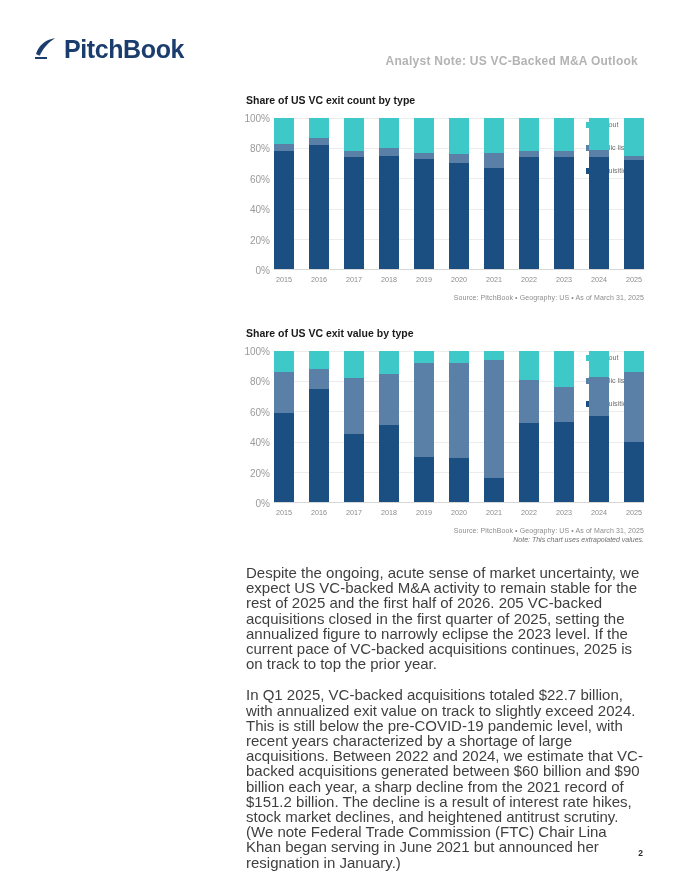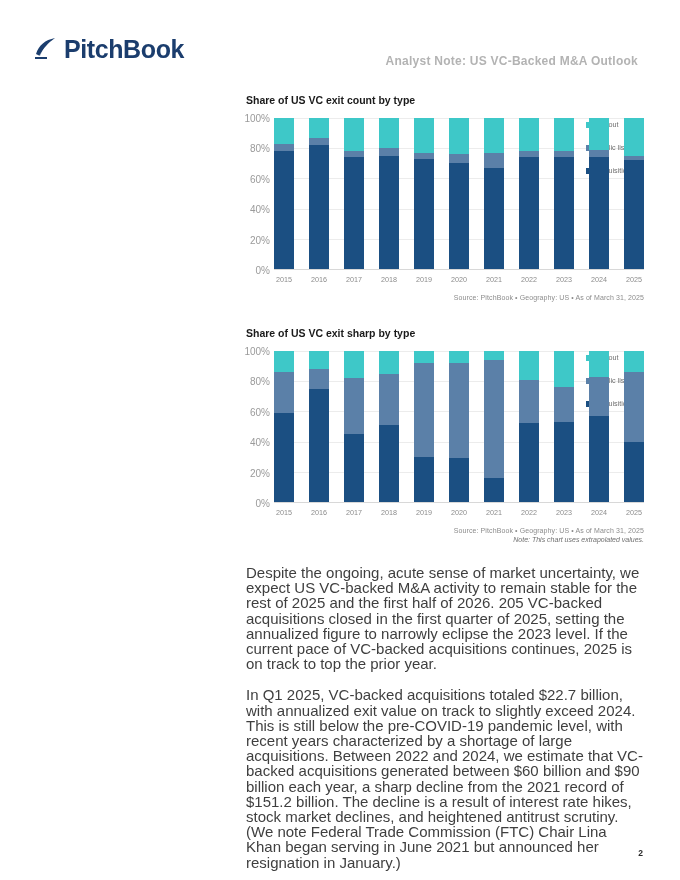--- a/index.html
+++ b/index.html
@@ -314,21 +314,21 @@
           <div class="x-label">2024</div>
           <div class="x-label">2025</div>
         </div>
 
       <div class="source-line">Source: PitchBook  •  Geography: US  •  As of March 31, 2025</div>
     </div>
 
     <div class="spacer-md"></div>
 
     <div class="chart-wrap">
-      <h2 class="chart-title">Share of US VC exit sharp by type</h2>
+      <h2 class="chart-title">Share of US VC exit value by type</h2>
 
       <div class="chart-area">
         <div class="y-axis" id="yaxis1">
             <div class="y-tick" style="top: 100%;">0%</div>
             <div class="y-tick" style="top: 80%;">20%</div>
             <div class="y-tick" style="top: 60%;">40%</div>
             <div class="y-tick" style="top: 40%;">60%</div>
             <div class="y-tick" style="top: 20%;">80%</div>
             <div class="y-tick" style="top: 0%;">100%</div>
           </div>

